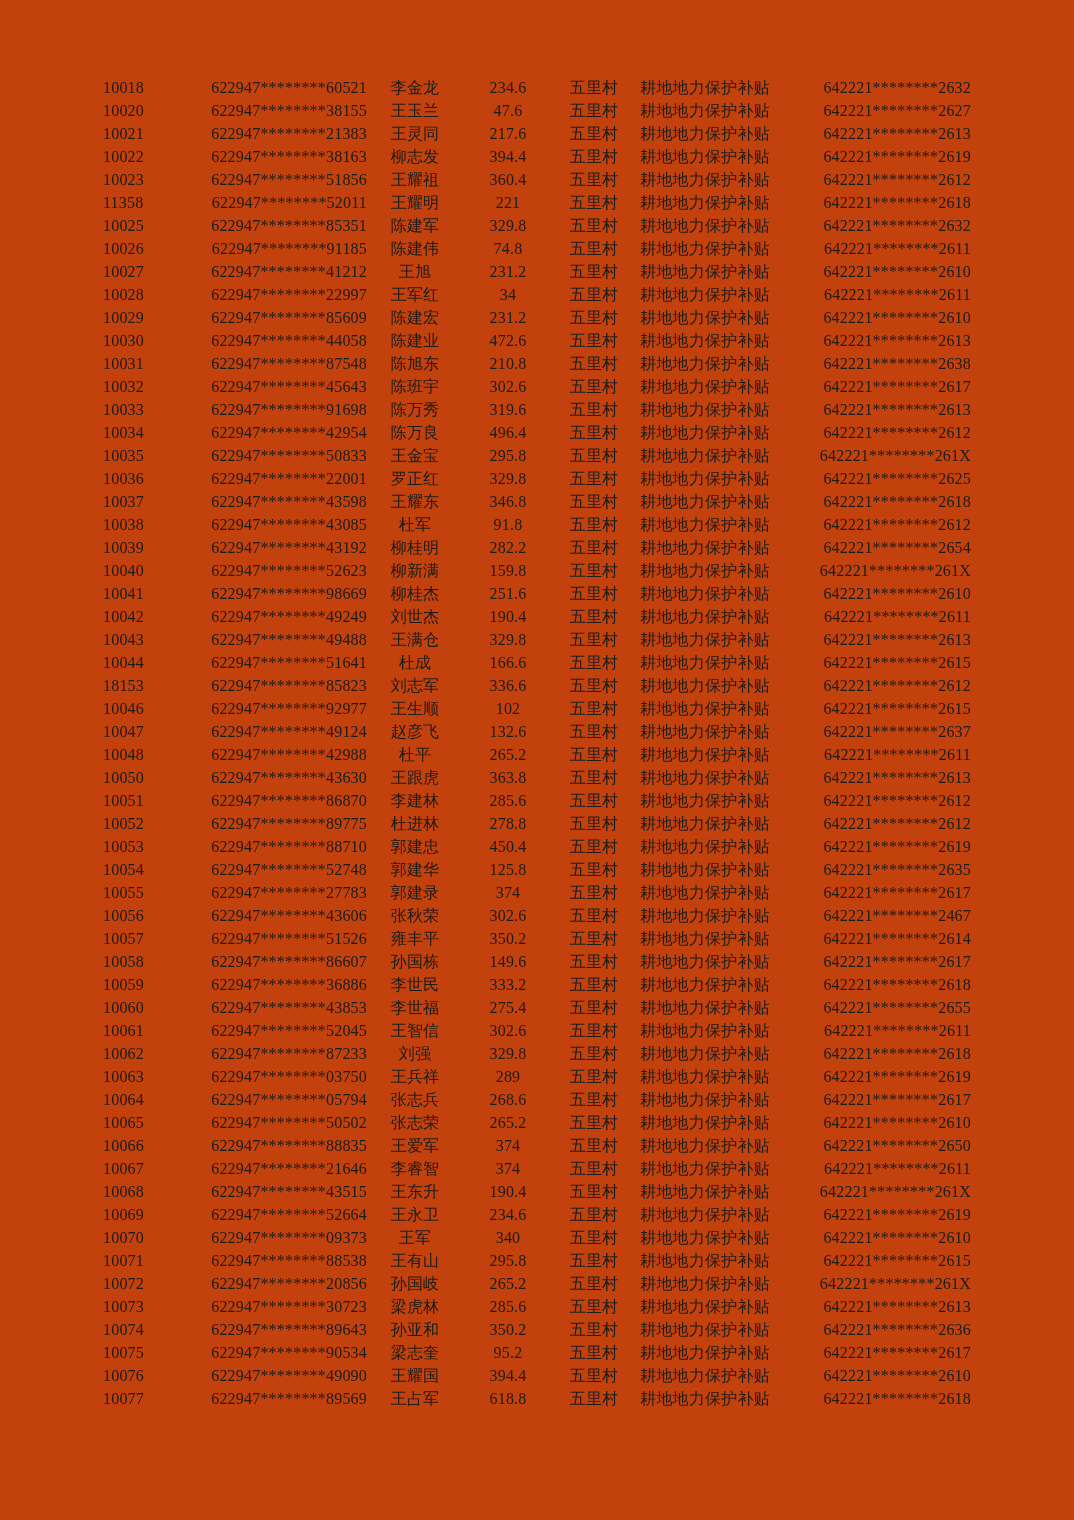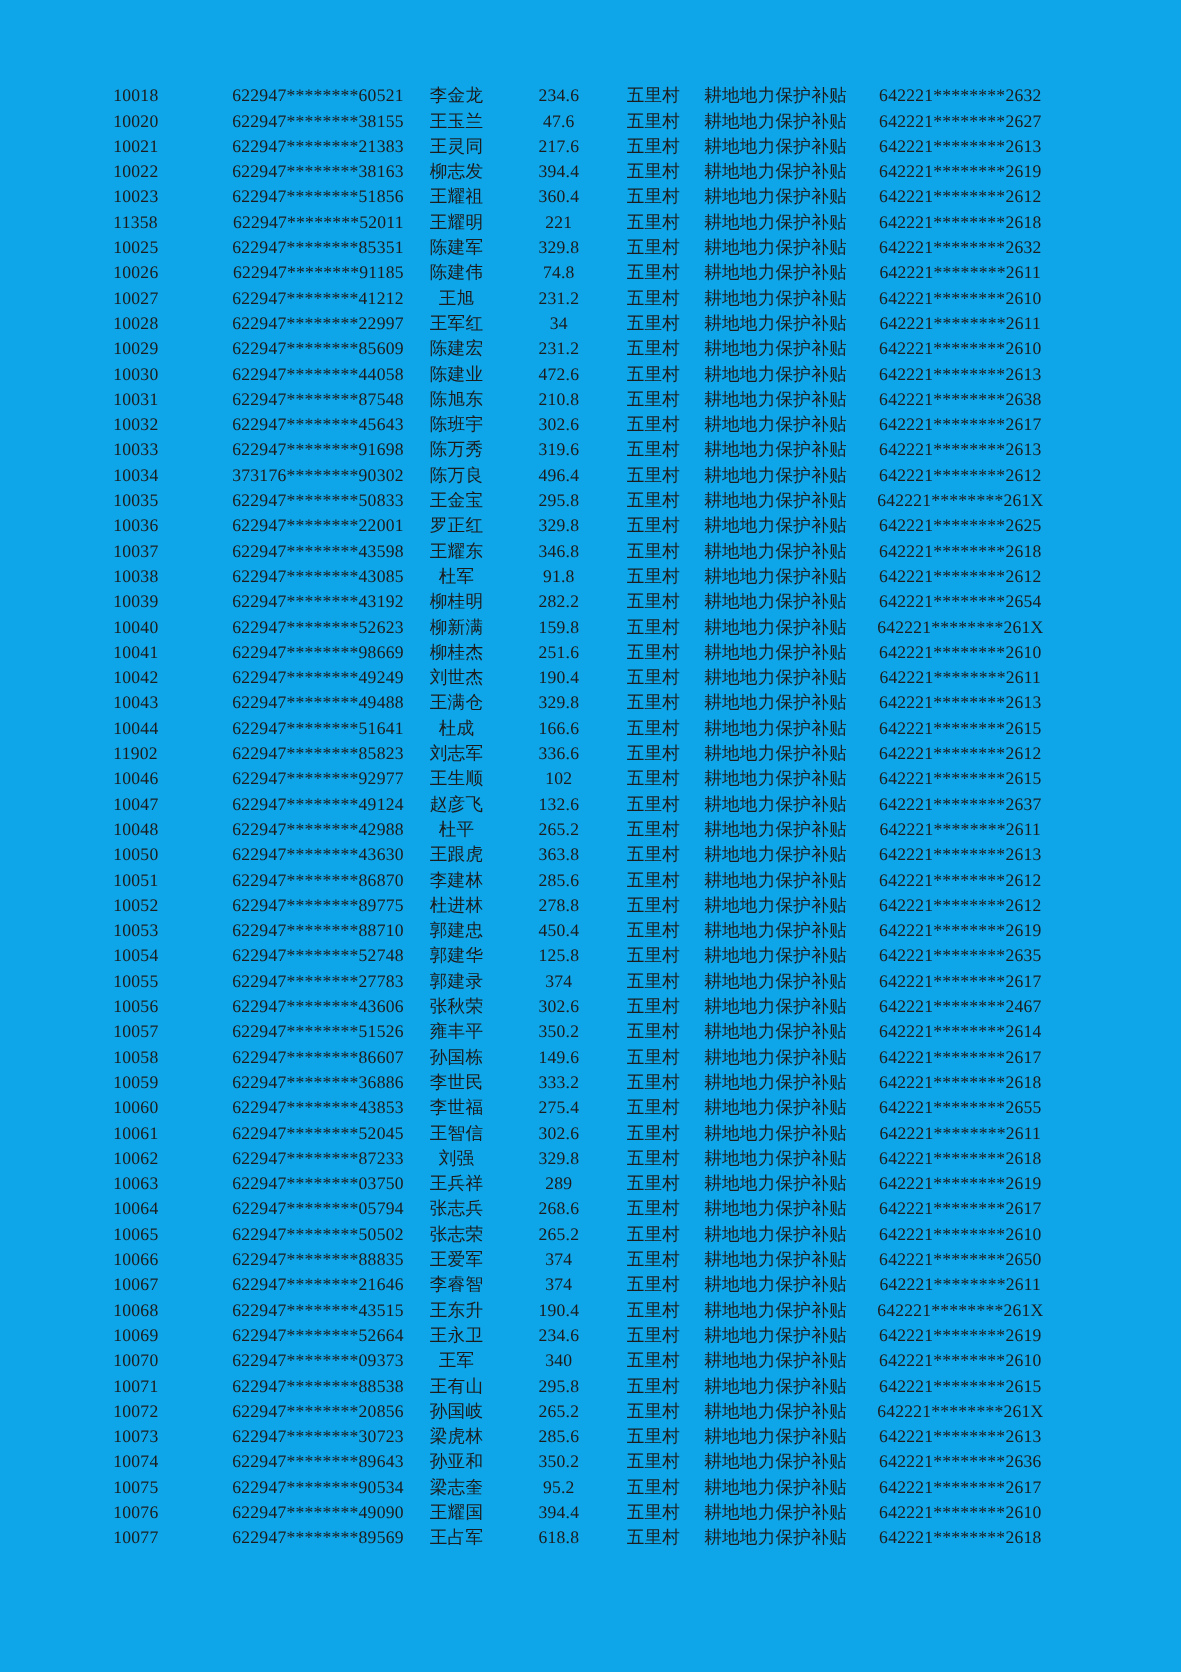--- a/index.html
+++ b/index.html
@@ -11,21 +11,21 @@
     width: 1074px;
     height: 1520px;
     overflow: hidden;
     font-family: "Liberation Serif", "DejaVu Serif", serif;
     color: #1c1c1c;
   }
   .sheet {
     position: relative;
     width: 1074px;
     height: 1520px;
-    background: #0ea5e9;
+    background: #c2410c;
   }
   table.subsidy-table {
     position: absolute;
     left: 103px;
     top: 76px;
     border-collapse: collapse;
     table-layout: fixed;
     font-size: 16px;
   }
   table.subsidy-table td {
@@ -35,21 +35,21 @@
     white-space: nowrap;
     font-size: 16px;
     letter-spacing: 0.2px;
   }
   td.col-seq     { width: 62px;  text-align: left; }
   td.col-id      { width: 202px; text-align: right; }
   td.col-name    { width: 96px;  text-align: center; letter-spacing: 1px; }
   td.col-amount  { width: 90px;  text-align: center; }
   td.col-village { width: 82px;  text-align: center; letter-spacing: 1px; }
   td.col-subsidy { width: 140px; text-align: center; }
-  td.col-account { width: 196px; text-align: center; padding-left: 20px; }
+  td.col-account { width: 196px; text-align: right; padding-left: 20px; }
 </style>
 </head>
 <body>
 
 <div class="sheet">
   <table class="subsidy-table">
     <tbody id="rows">
         <tr>
           <td class="col-seq">10018</td>
           <td class="col-id">622947********60521</td>
@@ -180,21 +180,21 @@
           <td class="col-seq">10033</td>
           <td class="col-id">622947********91698</td>
           <td class="col-name">陈万秀</td>
           <td class="col-amount">319.6</td>
           <td class="col-village">五里村</td>
           <td class="col-subsidy">耕地地力保护补贴</td>
           <td class="col-account">642221********2613</td>
         </tr>
         <tr>
           <td class="col-seq">10034</td>
-          <td class="col-id">373176********90302</td>
+          <td class="col-id">622947********42954</td>
           <td class="col-name">陈万良</td>
           <td class="col-amount">496.4</td>
           <td class="col-village">五里村</td>
           <td class="col-subsidy">耕地地力保护补贴</td>
           <td class="col-account">642221********2612</td>
         </tr>
         <tr>
           <td class="col-seq">10035</td>
           <td class="col-id">622947********50833</td>
           <td class="col-name">王金宝</td>
@@ -278,21 +278,21 @@
         <tr>
           <td class="col-seq">10044</td>
           <td class="col-id">622947********51641</td>
           <td class="col-name">杜成</td>
           <td class="col-amount">166.6</td>
           <td class="col-village">五里村</td>
           <td class="col-subsidy">耕地地力保护补贴</td>
           <td class="col-account">642221********2615</td>
         </tr>
         <tr>
-          <td class="col-seq">11902</td>
+          <td class="col-seq">18153</td>
           <td class="col-id">622947********85823</td>
           <td class="col-name">刘志军</td>
           <td class="col-amount">336.6</td>
           <td class="col-village">五里村</td>
           <td class="col-subsidy">耕地地力保护补贴</td>
           <td class="col-account">642221********2612</td>
         </tr>
         <tr>
           <td class="col-seq">10046</td>
           <td class="col-id">622947********92977</td>

